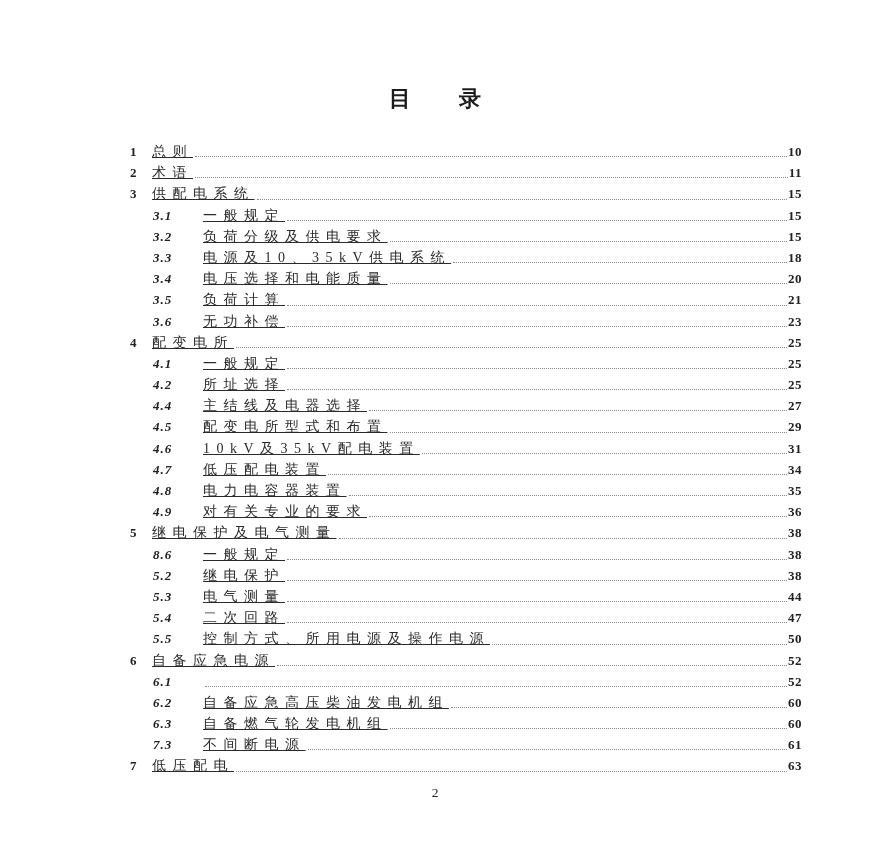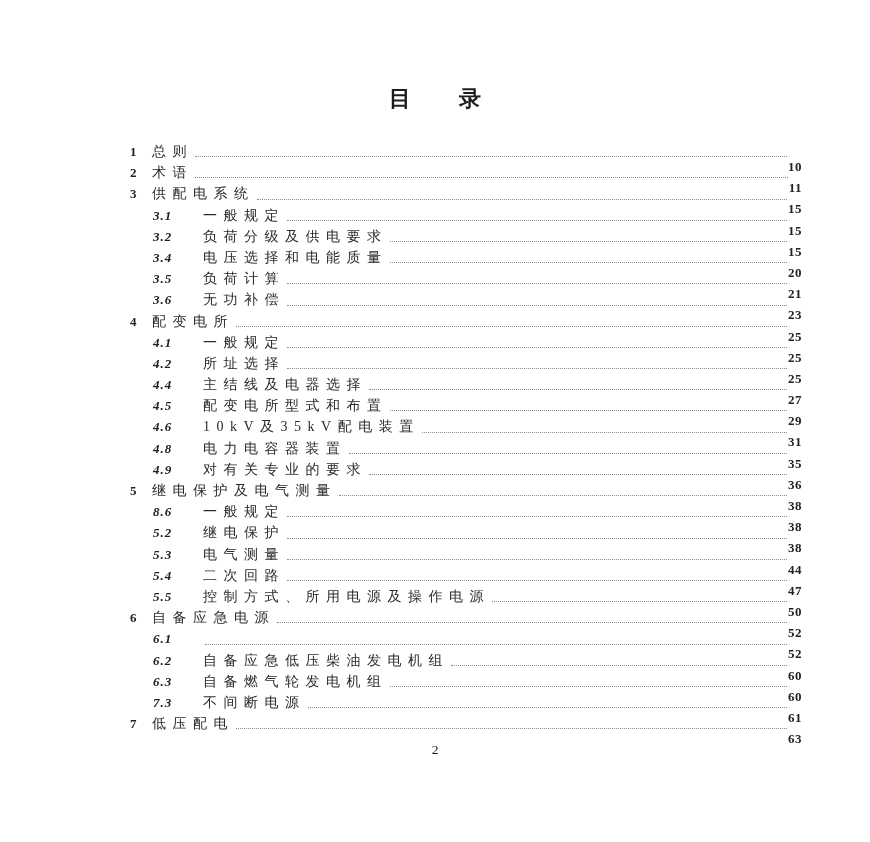--- a/index.html
+++ b/index.html
@@ -49,36 +49,36 @@
     letter-spacing: 1px;
     color: #222222;
   }
   .level-1 .num { width: 22px; }
   .level-2 { padding-left: 23px; }
   .level-2 .num { width: 50px; font-style: italic; }
   .row .label {
     flex: none;
     letter-spacing: 6.5px;
     color: #2b2b2b;
+    text-decoration: underline;
   }
   .row .leader {
     flex: 1 1 auto;
     align-self: flex-end;
     height: 0;
     margin: 0 1px 5px 2px;
     border-bottom: 1.6px dotted #8a8a8a;
     min-width: 10px;
   }
   .row .page-num {
     flex: none;
     font-size: 13px;
     font-weight: 600;
     letter-spacing: 0.5px;
     color: #222222;
-    margin-top: 15px;
   }
   .footer-pagenum {
     margin-top: 8px;
     text-align: center;
     font-size: 13.5px;
     color: #222222;
   }
 </style>
 </head>
 <body>
@@ -119,20 +119,26 @@
     <span class="page-num">15</span>
   </div>
 
   <div class="row level-2">
     <span class="num">3.2</span>
     <span class="label">负荷分级及供电要求</span>
     <span class="leader"></span>
     <span class="page-num">15</span>
   </div>
 
+  <div class="row level-2">
+    <span class="num">3.3</span>
+    <span class="label">电源及10、35kV供电系统</span>
+    <span class="leader"></span>
+    <span class="page-num">18</span>
+  </div>
 
   <div class="row level-2">
     <span class="num">3.4</span>
     <span class="label">电压选择和电能质量</span>
     <span class="leader"></span>
     <span class="page-num">20</span>
   </div>
 
   <div class="row level-2">
     <span class="num">3.5</span>
@@ -184,20 +190,26 @@
     <span class="page-num">29</span>
   </div>
 
   <div class="row level-2">
     <span class="num">4.6</span>
     <span class="label">10kV及35kV配电装置</span>
     <span class="leader"></span>
     <span class="page-num">31</span>
   </div>
 
+  <div class="row level-2">
+    <span class="num">4.7</span>
+    <span class="label">低压配电装置</span>
+    <span class="leader"></span>
+    <span class="page-num">34</span>
+  </div>
 
   <div class="row level-2">
     <span class="num">4.8</span>
     <span class="label">电力电容器装置</span>
     <span class="leader"></span>
     <span class="page-num">35</span>
   </div>
 
   <div class="row level-2">
     <span class="num">4.9</span>
@@ -256,21 +268,21 @@
   </div>
 
   <div class="row level-2">
     <span class="num">6.1</span>
     <span class="leader"></span>
     <span class="page-num">52</span>
   </div>
 
   <div class="row level-2">
     <span class="num">6.2</span>
-    <span class="label">自备应急低压柴油发电机组</span>
+    <span class="label">自备应急高压柴油发电机组</span>
     <span class="leader"></span>
     <span class="page-num">60</span>
   </div>
 
   <div class="row level-2">
     <span class="num">6.3</span>
     <span class="label">自备燃气轮发电机组</span>
     <span class="leader"></span>
     <span class="page-num">60</span>
   </div>

